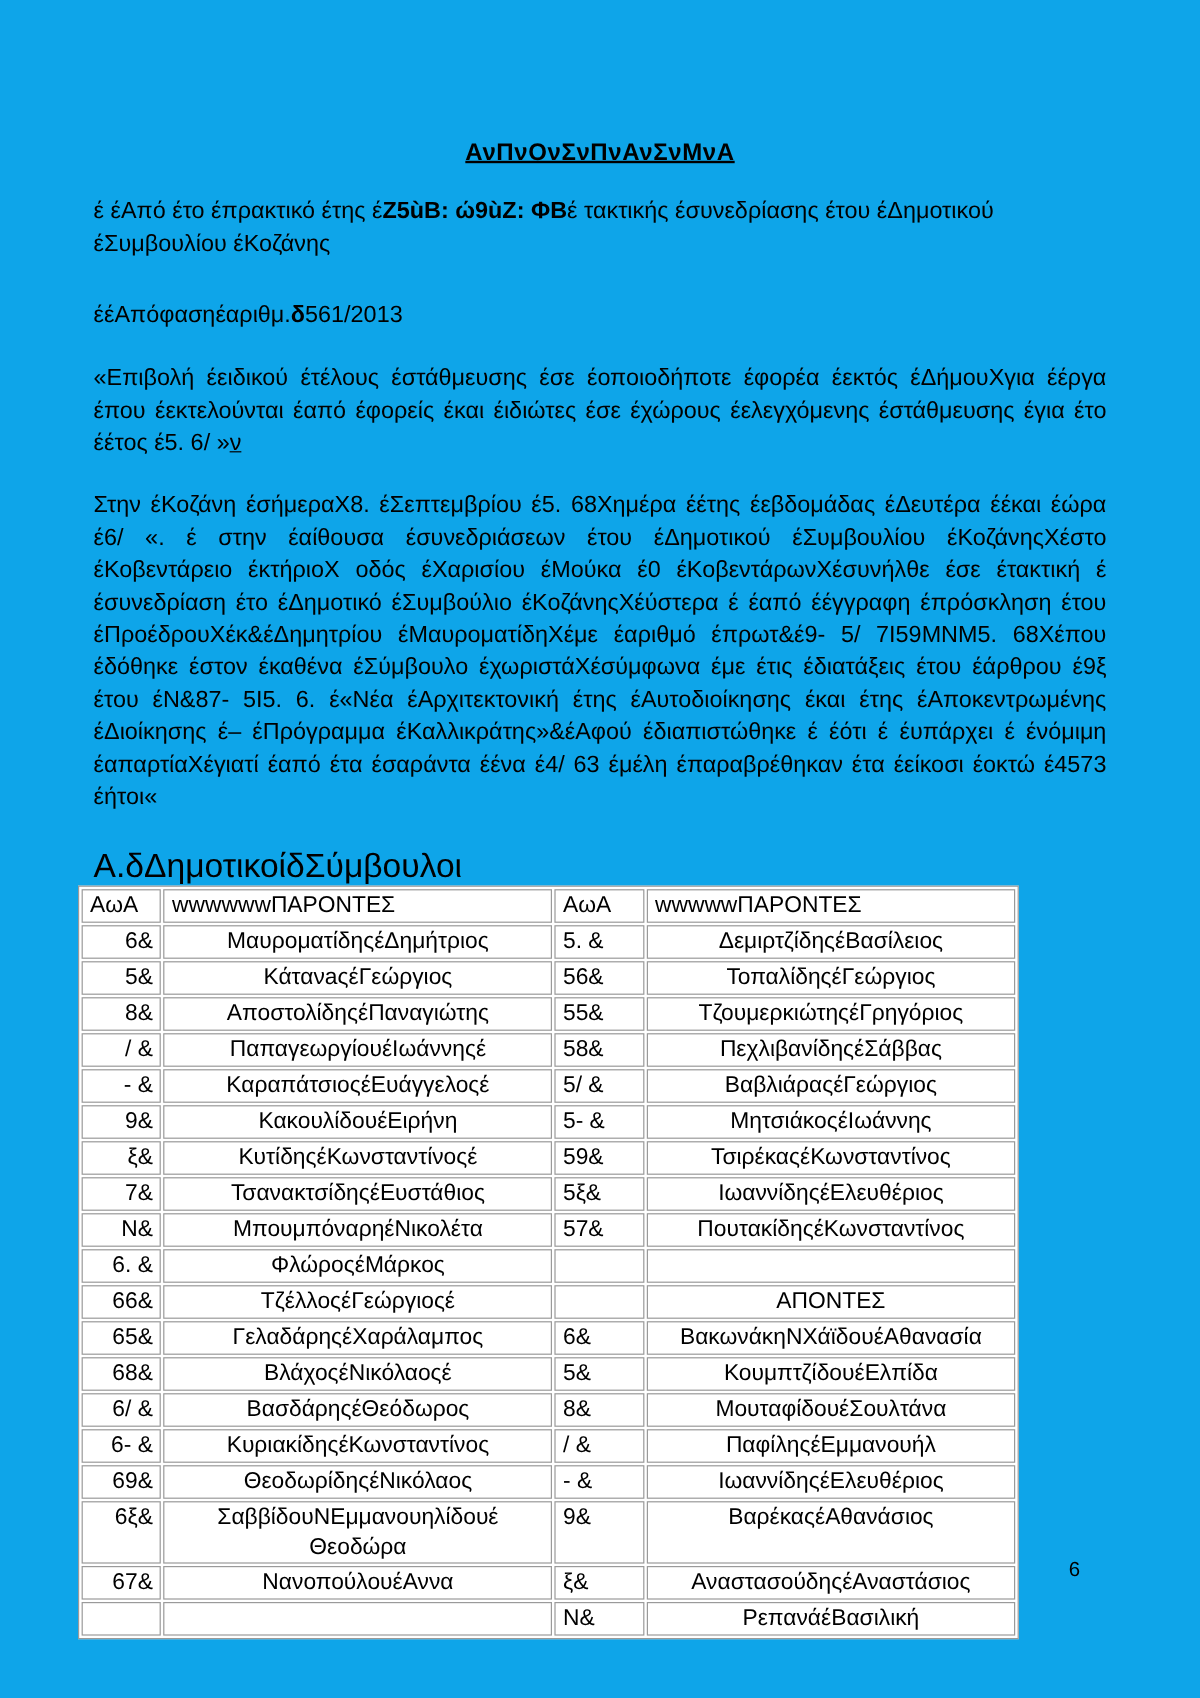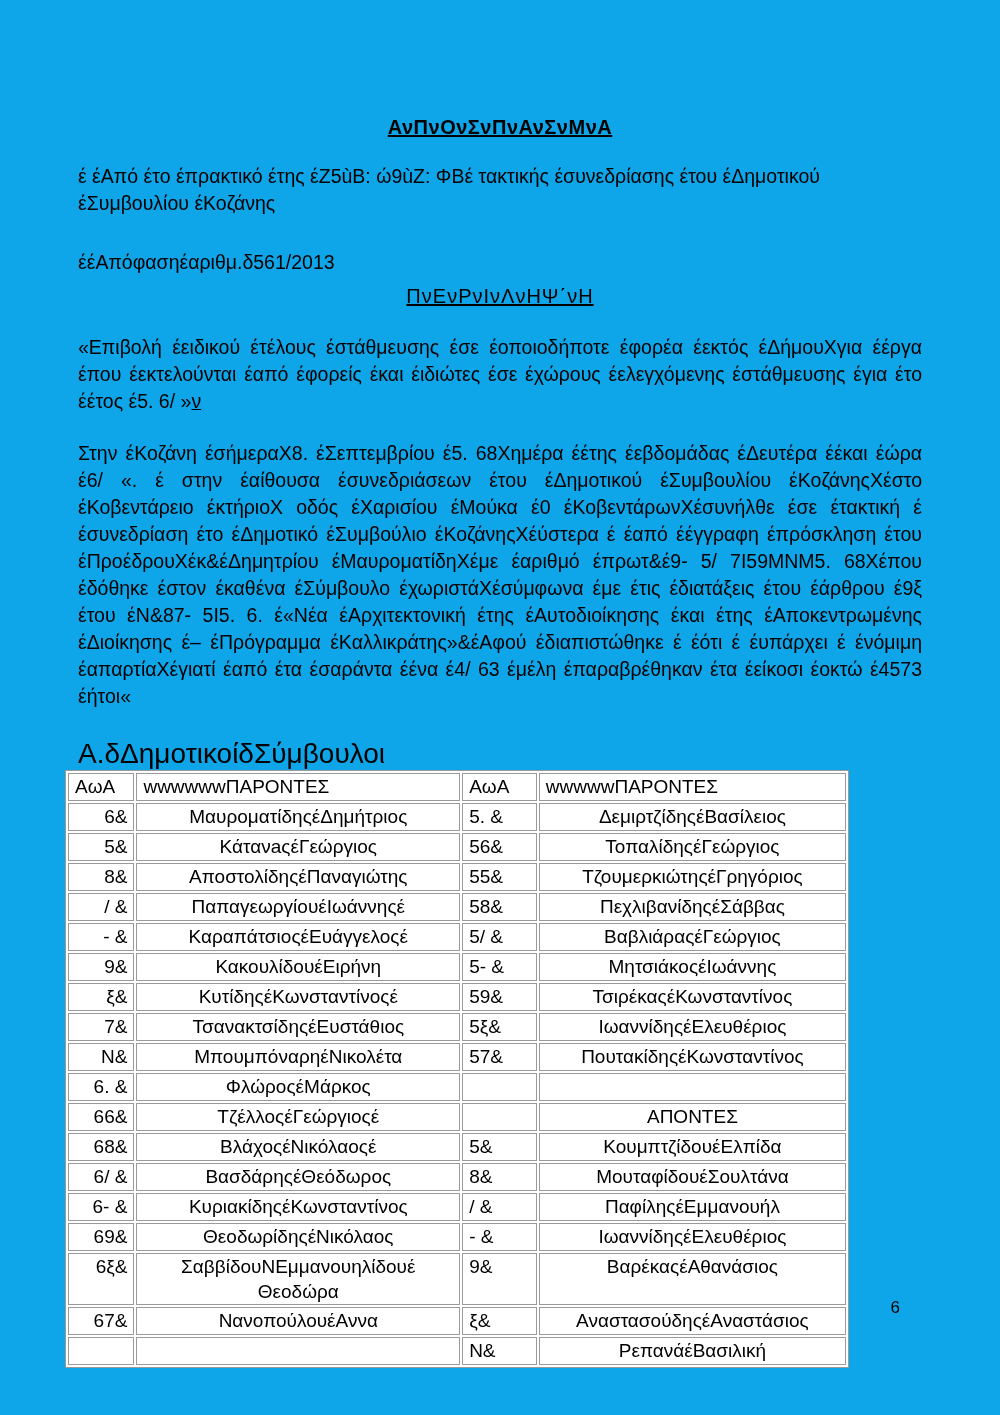--- a/index.html
+++ b/index.html
@@ -30,21 +30,21 @@
     text-align: center;
     font-size: 20px;
     font-weight: normal;
     text-decoration: underline;
     letter-spacing: 1px;
   }
   .subject { margin-top: 26px; text-align: justify; }
   .body-par { margin-top: 25px; text-align: justify; }
   .section-heading { margin: 30px 0 3px 0; font-size: 28px; }
   .u { text-decoration: underline; }
-  b { font-weight: normal; }
+  b { font-weight: bold; }
 
   table.council {
     border-collapse: separate;
     border-spacing: 2px;
     table-layout: fixed;
     width: 784px;
     margin-left: -13px;
     border: 1px solid #9a9a9a;
     background: #ffffff;
   }
@@ -79,21 +79,20 @@
 
 <div class="page">
   <div class="content">
 
     <h1 class="doc-title">ΑνΠνΟνΣνΠνΑνΣνΜνΑ</h1>
 
     <p class="intro"><span>έ έΑπό έτο έπρακτικό έτης έ</span><b>Z5ùB: ώ9ùZ: ΦB</b><span>έ τακτικής έσυνεδρίασης έτου έΔημοτικού έΣυμβουλίου έΚοζάνης</span></p>
 
     <p class="decision"><span>έέΑπόφασηέαριθμ.</span><b>δ</b><span>561/2013</span></p>
 
-    <h2 class="doc-heading2">ΠνΕνΡνΙνΛνΗΨ΄νΗ</h2>
 
     <p class="subject"><span>«Επιβολή έειδικού έτέλους έστάθμευσης έσε έοποιοδήποτε έφορέα έεκτός έΔήμουΧγια έέργα έπου έεκτελούνται έαπό έφορείς έκαι έιδιώτες έσε έχώρους έελεγχόμενης έστάθμευσης έγια έτο έέτος έ5. 6/ »</span><span class="u">ν</span></p>
 
     <p class="body-par">Στην έΚοζάνη έσήμεραΧ8. έΣεπτεμβρίου έ5. 68Χημέρα έέτης έεβδομάδας έΔευτέρα έέκαι έώρα έ6/ «. έ στην έαίθουσα έσυνεδριάσεων έτου έΔημοτικού έΣυμβουλίου έΚοζάνηςΧέστο έΚοβεντάρειο έκτήριοΧ οδός έΧαρισίου έΜούκα έ0 έΚοβεντάρωνΧέσυνήλθε έσε έτακτική έ έσυνεδρίαση έτο έΔημοτικό έΣυμβούλιο έΚοζάνηςΧέύστερα έ έαπό έέγγραφη έπρόσκληση έτου έΠροέδρουΧέκ&amp;έΔημητρίου έΜαυροματίδηΧέμε έαριθμό έπρωτ&amp;έ9- 5/ 7Ι59ΜΝΜ5. 68Χέπου έδόθηκε έστον έκαθένα έΣύμβουλο έχωριστάΧέσύμφωνα έμε έτις έδιατάξεις έτου έάρθρου έ9ξ έτου έΝ&amp;87- 5Ι5. 6. έ«Νέα έΑρχιτεκτονική έτης έΑυτοδιοίκησης έκαι έτης έΑποκεντρωμένης έΔιοίκησης έ– έΠρόγραμμα έΚαλλικράτης»&amp;έΑφού έδιαπιστώθηκε έ έότι έ έυπάρχει έ ένόμιμη έαπαρτίαΧέγιατί έαπό έτα έσαράντα έένα έ4/ 63 έμέλη έπαραβρέθηκαν έτα έείκοσι έοκτώ έ4573 έήτοι«</p>
 
     <p class="section-heading">Α.δΔημοτικοίδΣύμβουλοι</p>
 
     <table class="council">
       <colgroup>
         <col class="c-num-l">
@@ -170,20 +169,26 @@
             <td class="num-r"></td>
             <td class="name-r"></td>
           </tr>
           <tr>
             <td class="num-l">66&amp;</td>
             <td class="name-l">ΤζέλλοςέΓεώργιοςέ</td>
             <td class="num-r"></td>
             <td class="name-r">ΑΠΟΝΤΕΣ</td>
           </tr>
           <tr>
+            <td class="num-l">65&amp;</td>
+            <td class="name-l">ΓελαδάρηςέΧαράλαμπος</td>
+            <td class="num-r">6&amp;</td>
+            <td class="name-r">ΒακωνάκηΝΧάϊδουέΑθανασία</td>
+          </tr>
+          <tr>
             <td class="num-l">68&amp;</td>
             <td class="name-l">ΒλάχοςέΝικόλαοςέ</td>
             <td class="num-r">5&amp;</td>
             <td class="name-r">ΚουμπτζίδουέΕλπίδα</td>
           </tr>
           <tr>
             <td class="num-l">6/ &amp;</td>
             <td class="name-l">ΒασδάρηςέΘεόδωρος</td>
             <td class="num-r">8&amp;</td>
             <td class="name-r">ΜουταφίδουέΣουλτάνα</td>

